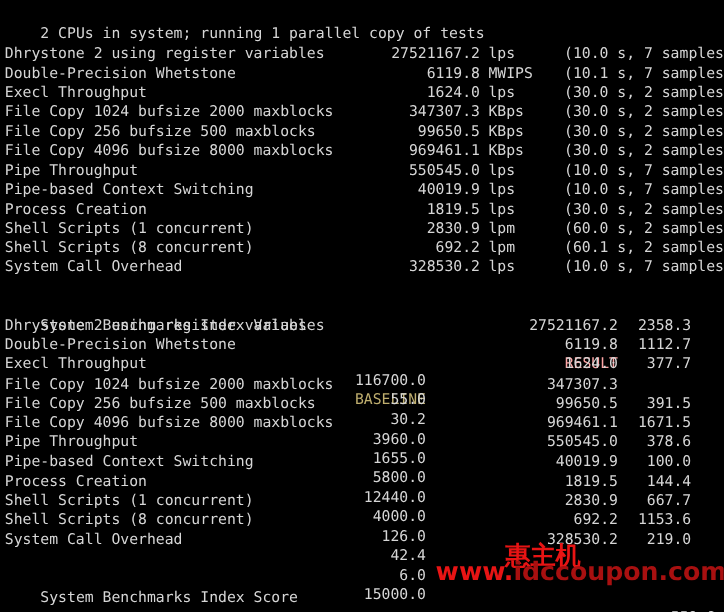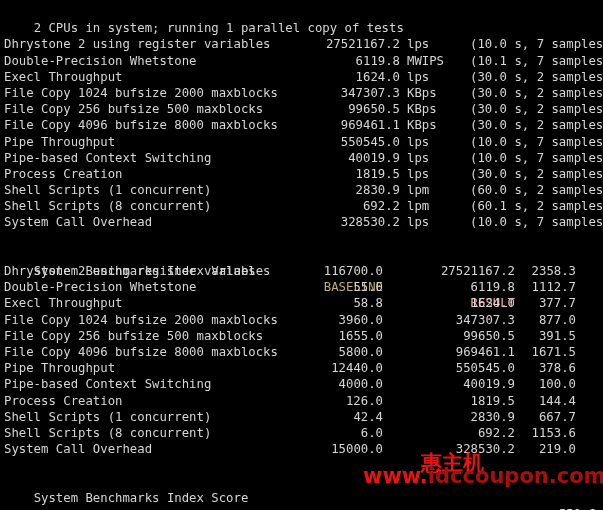--- a/index.html
+++ b/index.html
@@ -35,21 +35,21 @@
   .col-val {
     position: absolute;
     text-align: right;
     width: 200px;
   }
   .run-val { left: 200px; }
   .run-unit { position: absolute; left: 407px; text-align: center; }
   .run-samp { position: absolute; left: 470px; text-align: left; }
 
   
-  .idx-base { position: absolute; left: 206px; width: 177px; text-align: right; }
+  .idx-base { position: absolute; left: 178px; width: 177px; text-align: right; margin-top: 46px; }
   .idx-res  { position: absolute; left: 370px; width: 145px; text-align: right; }
   .idx-idx  { position: absolute; left: 498px; width: 78px; text-align: right; }
 
   .hdr-base { color: #bfae6e; }
   .hdr-res, .hdr-idx { color: #fca5a5; }
 
   .score-val { position: absolute; left: 518px; width: 78px; text-align: right; }
 
   
   .wm-cn {
@@ -108,22 +108,22 @@
 
   <div class="line">
     <span>System Benchmarks Index Values</span>
     <span class="idx-base hdr-base">BASELINE</span>
     <span class="idx-res hdr-res">RESULT</span>
   </div>
 
   <div id="index-rows">
       <div class="line"><span>Dhrystone 2 using register variables</span><span class="idx-base">116700.0</span><span class="idx-res">27521167.2</span><span class="idx-idx">2358.3</span></div>
       <div class="line"><span>Double-Precision Whetstone</span><span class="idx-base">55.0</span><span class="idx-res">6119.8</span><span class="idx-idx">1112.7</span></div>
-      <div class="line"><span>Execl Throughput</span><span class="idx-base">58.8</span><span class="idx-res">1624.0</span><span class="idx-idx">377.7</span></div>
-      <div class="line"><span>File Copy 1024 bufsize 2000 maxblocks</span><span class="idx-base">3960.0</span><span class="idx-res">347307.3</span><span class="idx-idx">877.0</span></div>
+      <div class="line"><span>Execl Throughput</span><span class="idx-base">30.2</span><span class="idx-res">1624.0</span><span class="idx-idx">377.7</span></div>
+      <div class="line"><span>File Copy 1024 bufsize 2000 maxblocks</span><span class="idx-base">3960.0</span><span class="idx-res">347307.3</span></div>
       <div class="line"><span>File Copy 256 bufsize 500 maxblocks</span><span class="idx-base">1655.0</span><span class="idx-res">99650.5</span><span class="idx-idx">391.5</span></div>
       <div class="line"><span>File Copy 4096 bufsize 8000 maxblocks</span><span class="idx-base">5800.0</span><span class="idx-res">969461.1</span><span class="idx-idx">1671.5</span></div>
       <div class="line"><span>Pipe Throughput</span><span class="idx-base">12440.0</span><span class="idx-res">550545.0</span><span class="idx-idx">378.6</span></div>
       <div class="line"><span>Pipe-based Context Switching</span><span class="idx-base">4000.0</span><span class="idx-res">40019.9</span><span class="idx-idx">100.0</span></div>
       <div class="line"><span>Process Creation</span><span class="idx-base">126.0</span><span class="idx-res">1819.5</span><span class="idx-idx">144.4</span></div>
       <div class="line"><span>Shell Scripts (1 concurrent)</span><span class="idx-base">42.4</span><span class="idx-res">2830.9</span><span class="idx-idx">667.7</span></div>
       <div class="line"><span>Shell Scripts (8 concurrent)</span><span class="idx-base">6.0</span><span class="idx-res">692.2</span><span class="idx-idx">1153.6</span></div>
       <div class="line"><span>System Call Overhead</span><span class="idx-base">15000.0</span><span class="idx-res">328530.2</span><span class="idx-idx">219.0</span></div>
     </div>
 

